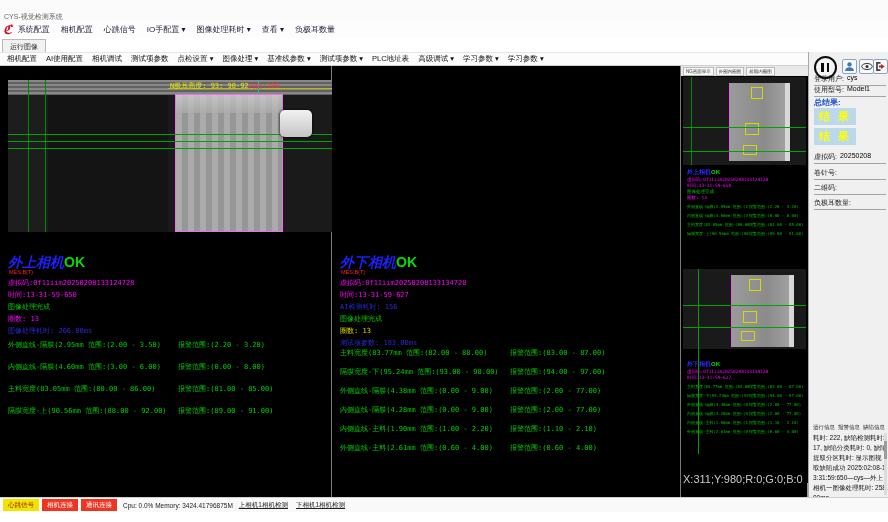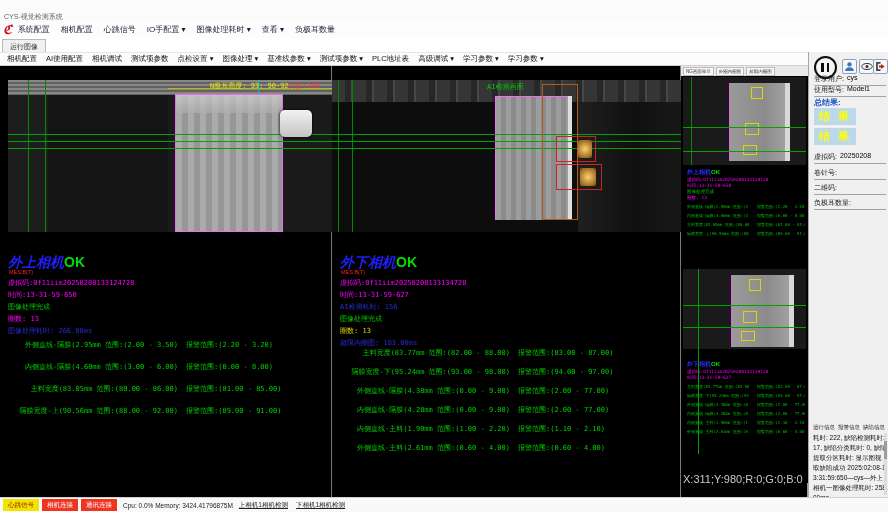--- a/index.html
+++ b/index.html
@@ -36,21 +36,21 @@
       background:linear-gradient(90deg,#1d1d1d 0 40px,#141414 40px 160px,#1a1a1a 160px 100%); }
   .gvline { position:absolute; top:0; width:1px; height:100%; background:#008a00; z-index:3; }
   .ghline { position:absolute; left:0; width:100%; height:1px; background:#00a400; z-index:4; }
   .block-left { position:absolute; left:167px; top:14px; width:108px; height:138px; z-index:2;
       background:repeating-linear-gradient(90deg,#ababab 0 6px,#969696 6px 12px);
       border:1px solid #f06df0; }
   .block-left::before { content:""; position:absolute; left:0; top:0; width:100%; height:18px; background:linear-gradient(#cfcfcf,#adadad); opacity:.7; }
   .connector { position:absolute; left:272px; top:30px; width:32px; height:27px; background:linear-gradient(#f2f2f2,#c4c4c4); border-radius:5px; z-index:5; box-shadow:0 0 3px #000; }
   .yline { position:absolute; left:160px; top:8px; width:164px; height:1px; background:#bdbd00; z-index:6; }
   .cyantick { position:absolute; left:250px; top:0; width:1px; height:14px; background:#00c8c8; z-index:6; }
-  .overlay-measure { position:absolute; left:162px; top:1px; z-index:7; font-size:7px; font-family:"DejaVu Sans Mono", monospace; white-space:nowrap;margin-left:40px; }
+  .overlay-measure { position:absolute; left:162px; top:1px; z-index:7; font-size:7px; font-family:"DejaVu Sans Mono", monospace; white-space:nowrap; }
   .overlay-measure .oy { color:#e8e800; }
   .overlay-measure .orr { color:#ff3434; }
 
   
   .img-mid { position:absolute; left:0; top:14px; width:349px; height:152px; background:#0d0d0d; overflow:hidden; }
   .img-mid::before { content:""; position:absolute; left:0; top:0; width:100%; height:22px;
       background:repeating-linear-gradient(90deg,#3a3a3a 0 13px,#2a2a2a 13px 19px,#4d4d4d 19px 21px); opacity:.9; }
   .img-mid::after { content:""; position:absolute; left:246px; top:22px; width:103px; height:130px;
       background:linear-gradient(90deg,#1f1f1f,#101010 55%,#181818); }
   .ai-label { position:absolute; left:155px; top:2px; z-index:7; font-size:7px; color:#00cc00; font-family:"DejaVu Sans Mono", monospace; }
@@ -76,22 +76,22 @@
   .ln-g { color:#00cc00; }
   .ln-b { color:#2a2ad2; }
   .ln-y { color:#d8d800; }
 
   .rows { position:absolute; left:8px; font-family:"DejaVu Sans Mono", monospace; font-size:7px; color:#00d000; width:calc(100% - 12px); }
   .rows-left { top:274px; }
   .rows-left .drow { height:22px; }
   .rows-mid { top:282px; }
   .rows-mid .drow { height:19px; }
   .drow { display:flex; white-space:nowrap; }
-  .drow .col-l { width:170px; overflow:hidden;text-align:right; }
-  .drow .col-r { flex:1; overflow:hidden;margin-left:8px; }
+  .drow .col-l { width:170px; overflow:hidden; }
+  .drow .col-r { flex:1; overflow:hidden; }
 
   
   .mini { position:absolute; left:0; width:127px; background:#000; }
   .mini-top { top:0; height:211px; }
   .mini-bottom { top:200px; height:217px; }
   .mini-tabs { position:absolute; left:0; top:0; width:100%; height:10px; background:#e9e9e9; display:flex; gap:2px; padding:1px 0 0 2px; }
   .mini-tabs > div { font-size:4.5px; color:#333; background:#f8f8f8; border:1px solid #bbb; padding:0 2px; line-height:7px; white-space:nowrap; }
   .mini-img { position:absolute; left:2px; width:123px; background:#1a1a1a; overflow:hidden; }
   .mini-img-top { top:11px; height:88px; }
   .mini-img-bot { top:3px; height:80px; }
@@ -219,46 +219,31 @@
             <span class="col-r">报警范围:(81.00 - 85.00)</span>
           </div>
           <div class="drow">
             <span class="col-l">隔膜宽度-上(90.56mm 范围:(88.00 - 92.00)</span>
             <span class="col-r">报警范围:(89.00 - 91.00)</span>
           </div>
         </div>
     </div>
 
     <div class="panel panel-mid">
-      <div class="img-mid">
-        <div class="gvline" style="left:6px;"></div>
-        <div class="gvline" style="left:20px;"></div>
-        <div class="ai-label">AI检测画面</div>
-        <div class="block-mid"></div>
-        <div class="white-edge"></div>
-        <div class="ghline" style="top:54px;"></div>
-        <div class="ghline" style="top:61px;"></div>
-        <div class="ghline" style="top:68px;"></div>
-        <div class="orange-rect"></div>
-        <div class="red-rect rr1"></div>
-        <div class="red-rect rr2"></div>
-        <div class="glow gl1"></div>
-        <div class="glow gl2"></div>
-      </div>
       <div class="cam-title">
         <span class="tname">外下相机</span><span class="tok">OK</span>
       </div>
       <div class="cam-mes">MES:B(T)</div>
       <div class="cam-lines">
         <div class="ln-m">虚拟码:0f11iim20250208133134728</div>
         <div class="ln-m">时间:13-31-59-627</div>
         <div class="ln-b">AI检测耗时: 156</div>
         <div class="ln-g">图像处理完成</div>
         <div class="ln-y">圈数: 13</div>
-        <div class="ln-b">超限内圈图: 183.00ms</div>
+        <div class="ln-b">测试项参数: 183.00ms</div>
       </div>
       <div class="rows rows-mid">
           <div class="drow">
             <span class="col-l">主料宽度(83.77mm 范围:(82.00 - 88.00)</span>
             <span class="col-r">报警范围:(83.00 - 87.00)</span>
           </div>
           <div class="drow">
             <span class="col-l">隔膜宽度-下(95.24mm 范围:(93.00 - 98.00)</span>
             <span class="col-r">报警范围:(94.00 - 97.00)</span>
           </div>

